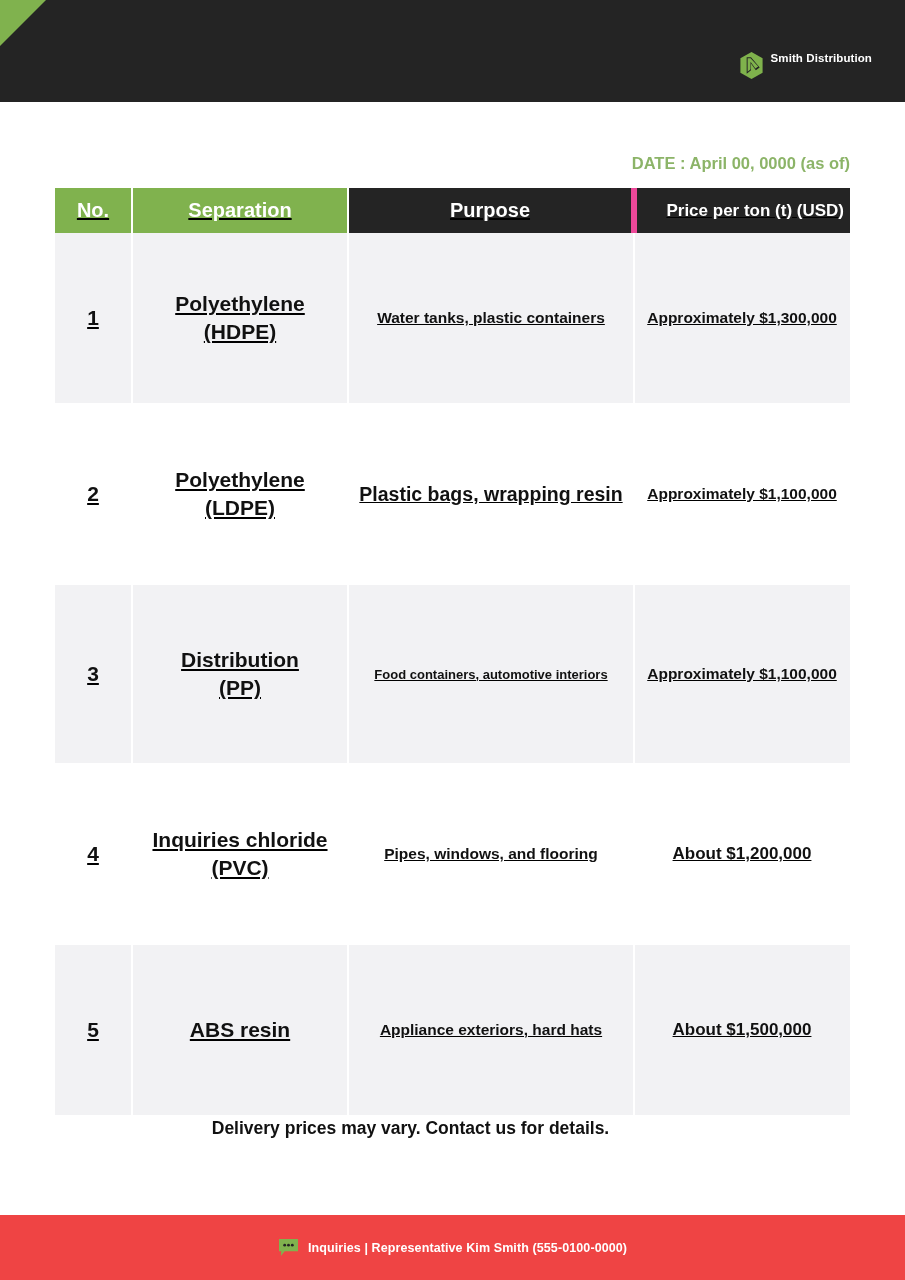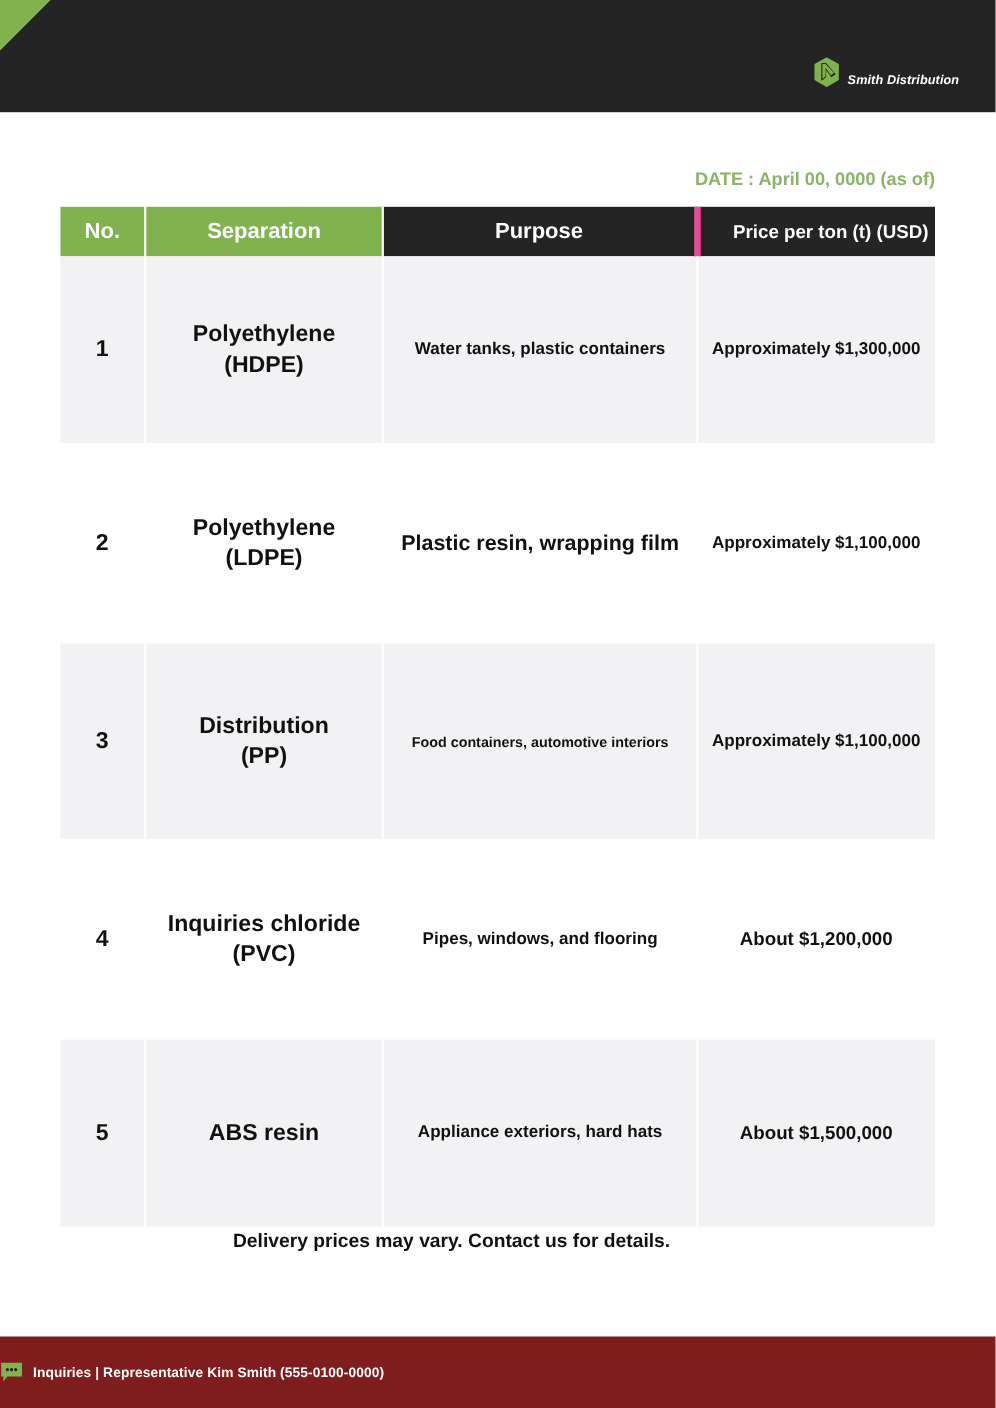--- a/index.html
+++ b/index.html
@@ -43,23 +43,22 @@
     letter-spacing: 0.1px;
     white-space: nowrap;
   }
 
   
   .brand {
     position: absolute;
     right: 33px;
     top: 52px;
     display: flex;
-    align-items: flex-end;
+    align-items: flex-start;
     gap: 7px;
-    font-style: italic;
   }
   .brand-mark {
     width: 25px;
     height: 27px;
     display: block;
     flex: 0 0 auto;
   }
   .brand-name {
     font-size: 11.5px;
     font-weight: bold;
@@ -80,20 +79,21 @@
   }
 
   
   .price-table {
     position: absolute;
     left: 55px;
     top: 188px;
     width: 795px;
     border-collapse: collapse;
     table-layout: fixed;
+    text-decoration: underline;
   }
   .price-table col.c-no      { width: 77px; }
   .price-table col.c-sep     { width: 216px; }
   .price-table col.c-purpose { width: 286px; }
   .price-table col.c-price   { width: 216px; }
 
   .price-table thead th {
     height: 45px;
     padding: 0 6px;
     text-align: center;
@@ -172,23 +172,24 @@
     color: #111111;
   }
 
   
   .bottom-band {
     position: absolute;
     left: 0;
     top: 1215px;
     width: 905px;
     height: 65px;
-    background: #7f1d1d;
+    background: #ef4444;
     display: flex;
     align-items: center;
+    justify-content: center;
     gap: 9px;
   }
   .chat-icon {
     width: 21px;
     height: 19px;
     display: block;
     flex: 0 0 auto;
   }
   .footer-text {
     font-size: 12.5px;
@@ -249,21 +250,21 @@
         <td></td>
         <td></td>
       </tr>
 
     <tr class="plain" style="height:130px">
       <td class="cell-no">2</td>
       <td class="cell-sep">
         <span>Polyethylene</span><br>
         <span>(LDPE)</span>
       </td>
-      <td class="cell-purpose sz-lg">Plastic resin, wrapping film</td>
+      <td class="cell-purpose sz-lg">Plastic bags, wrapping resin</td>
       <td class="cell-price sz-md">Approximately $1,100,000</td>
     </tr>
     <tr class="row-gap">
         <td></td>
         <td></td>
         <td></td>
         <td></td>
       </tr>
 
     <tr class="shade" style="height:178px">

